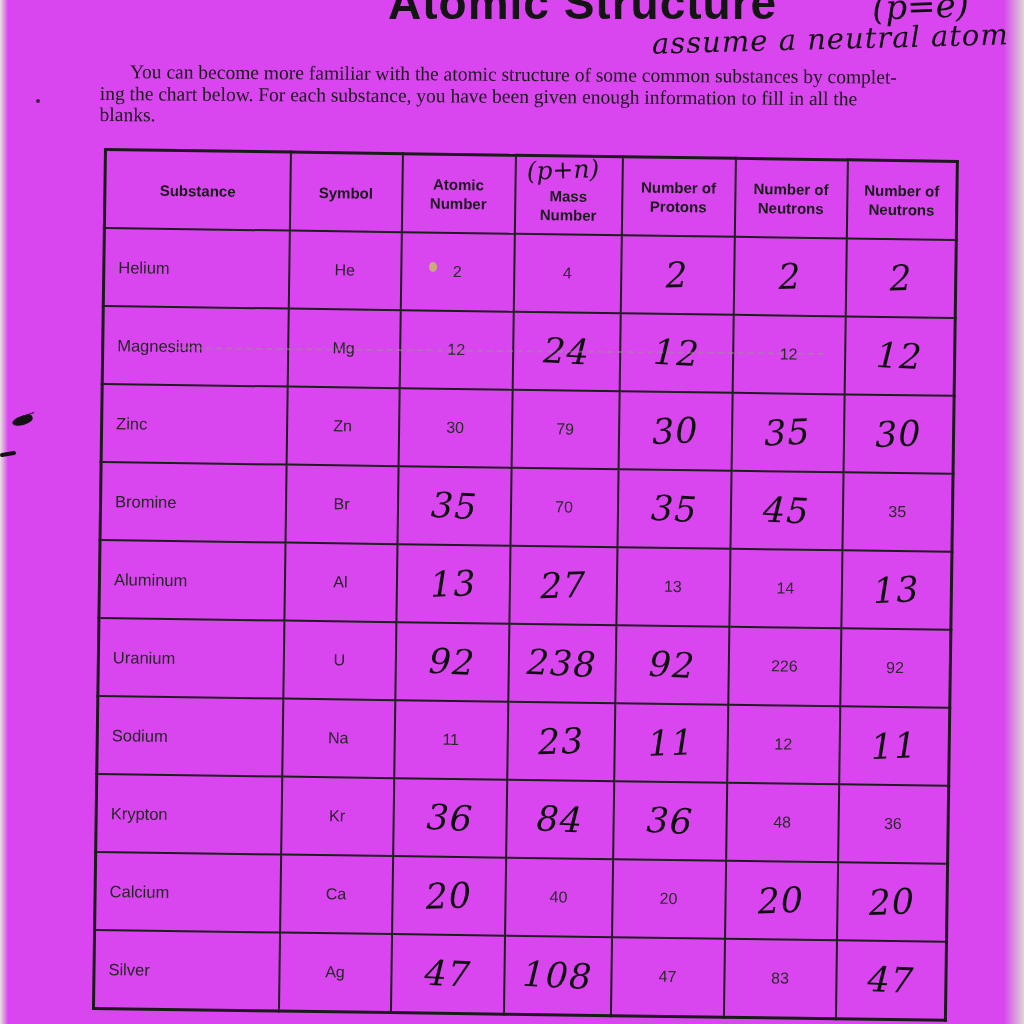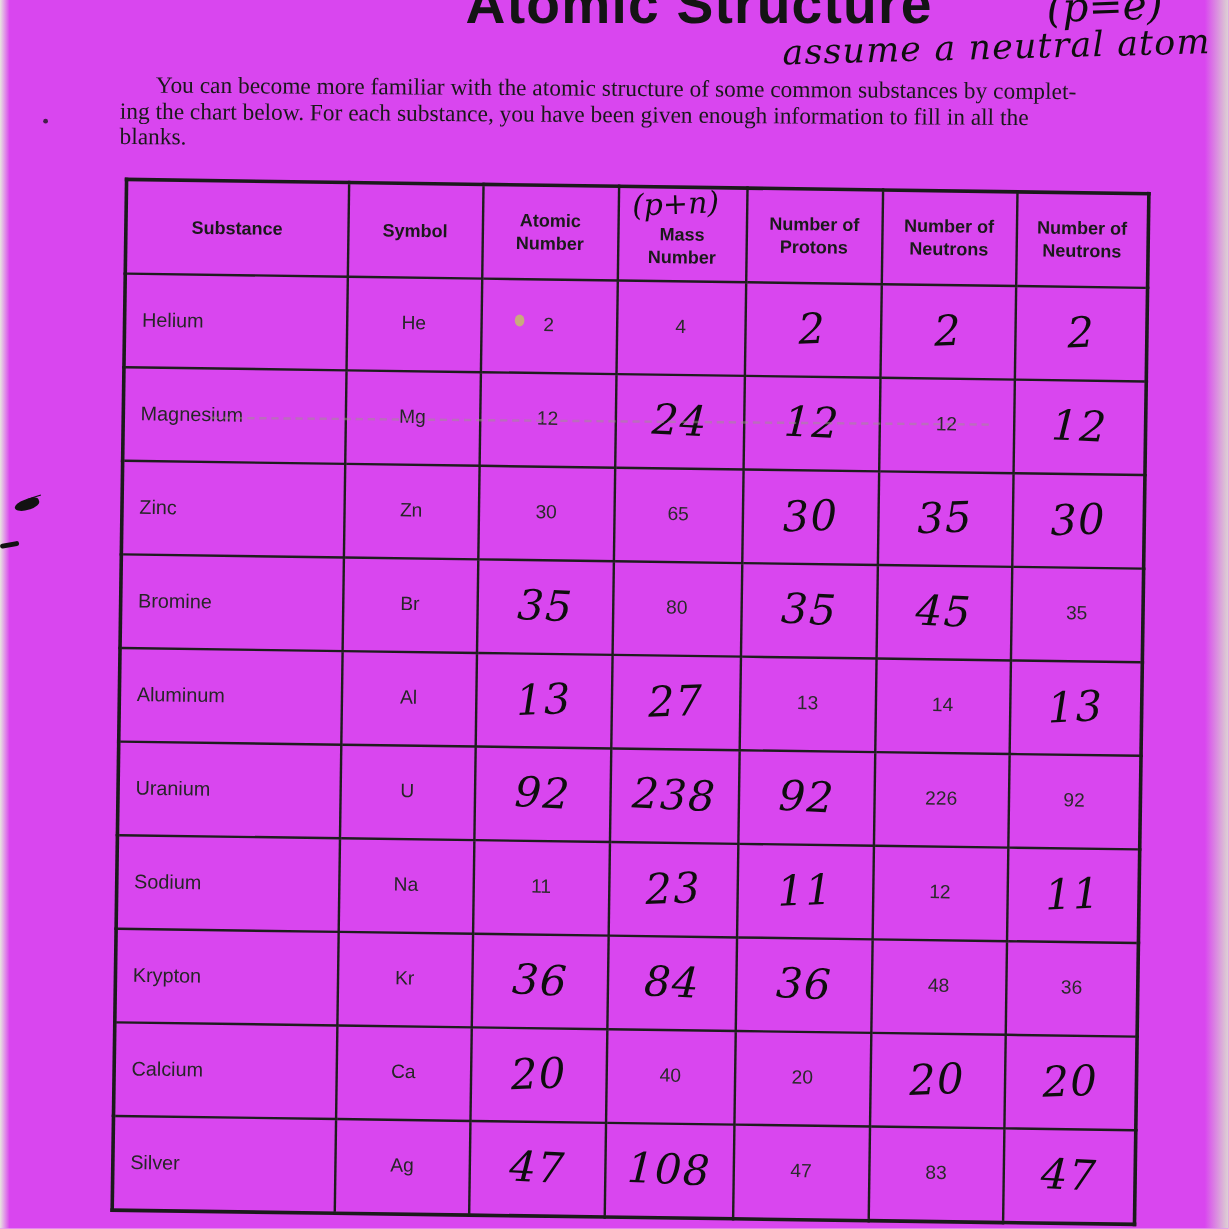--- a/index.html
+++ b/index.html
@@ -134,30 +134,30 @@
             <td class="val"><span class="print-num">12</span></td>
             <td class="val"><span class="hw hw-num">24</span></td>
             <td class="val"><span class="hw hw-num">12</span></td>
             <td class="val"><span class="print-num">12</span></td>
             <td class="val"><span class="hw hw-num">12</span></td>
           </tr>
           <tr>
             <td class="substance">Zinc</td>
             <td class="symbol">Zn</td>
             <td class="val"><span class="print-num">30</span></td>
-            <td class="val"><span class="print-num">65</span></td>
+            <td class="val"><span class="print-num">79</span></td>
             <td class="val"><span class="hw hw-num">30</span></td>
             <td class="val"><span class="hw hw-num">35</span></td>
             <td class="val"><span class="hw hw-num">30</span></td>
           </tr>
           <tr>
             <td class="substance">Bromine</td>
             <td class="symbol">Br</td>
             <td class="val"><span class="hw hw-num">35</span></td>
-            <td class="val"><span class="print-num">80</span></td>
+            <td class="val"><span class="print-num">70</span></td>
             <td class="val"><span class="hw hw-num">35</span></td>
             <td class="val"><span class="hw hw-num">45</span></td>
             <td class="val"><span class="print-num">35</span></td>
           </tr>
           <tr>
             <td class="substance">Aluminum</td>
             <td class="symbol">Al</td>
             <td class="val"><span class="hw hw-num">13</span></td>
             <td class="val"><span class="hw hw-num">27</span></td>
             <td class="val"><span class="print-num">13</span></td>

